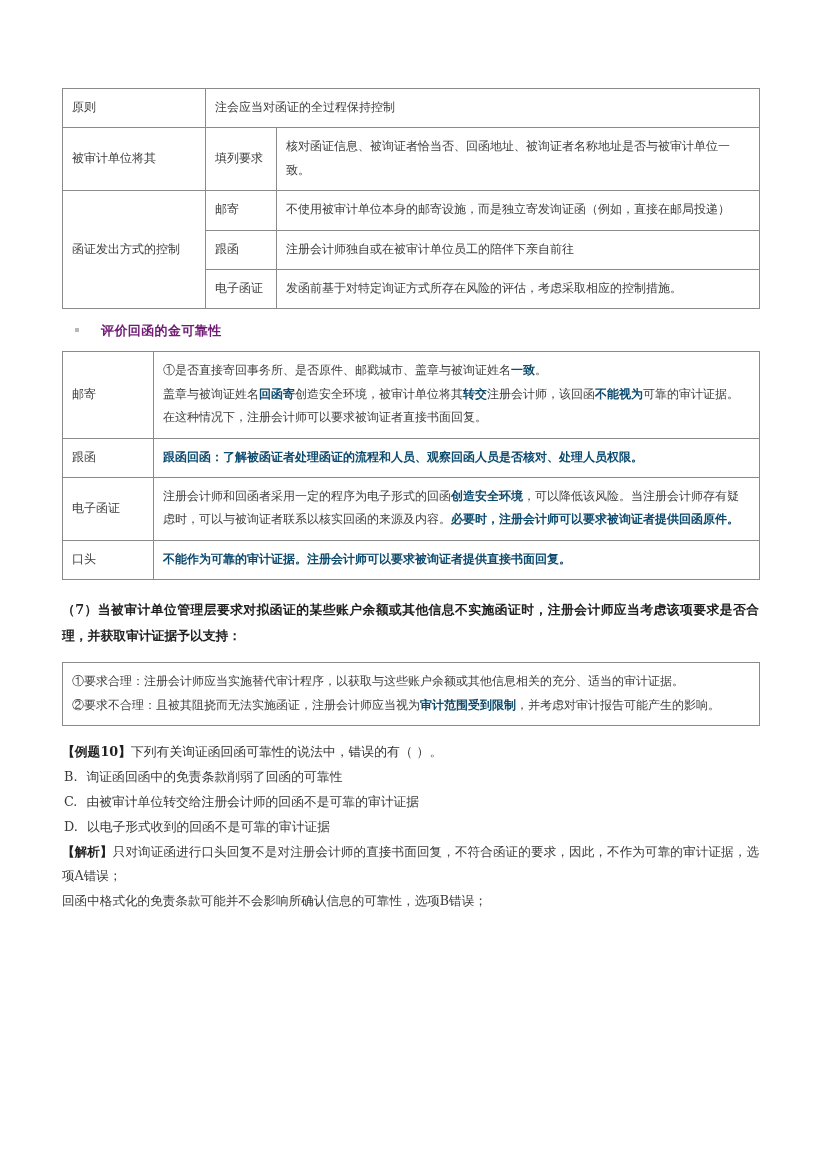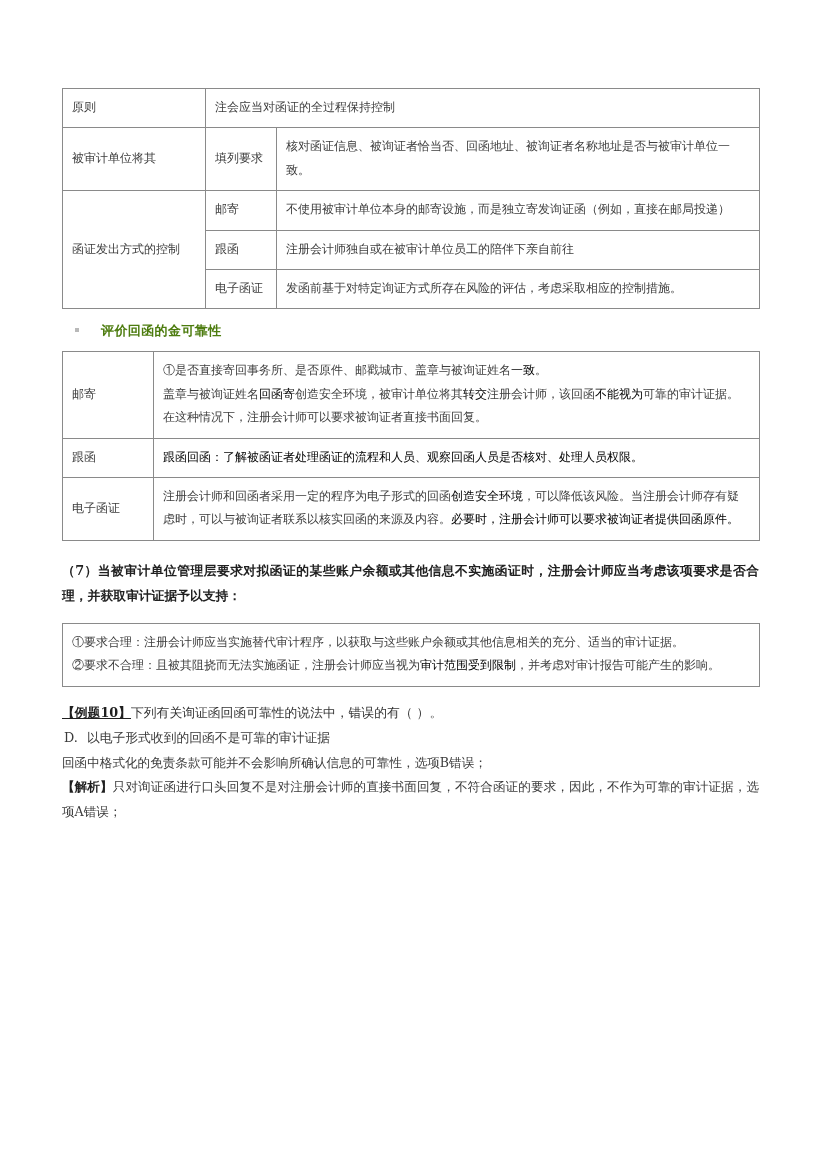--- a/index.html
+++ b/index.html
@@ -33,21 +33,21 @@
   table.doc td {
     border: 1px solid #8a8a8a;
     padding: 7px 9px 8px 9px;
     vertical-align: middle;
     font-size: 12px;
     line-height: 1.95;
     color: #3d3d3d;
     word-break: break-all;
   }
   table.doc td.mid { vertical-align: middle; }
-  .b { font-weight: normal; color: #000000; }
+  .b { font-weight: bold; color: #0c4a6e; }
 
   
   .t1 col.c1 { width: 143px; }
   .t1 col.c2 { width: 71px; }
   .t1 col.c3 { width: 483px; }
 
   
   .t2 col.c1 { width: 91px; }
   .t2 col.c2 { width: 606px; }
 
@@ -68,21 +68,21 @@
     height: 4px;
     background: #b9b9b9;
     margin-left: 13px;
     margin-right: 22px;
     position: relative;
     top: -3px;
     flex: none;
   }
   .bullet-text {
     font-weight: bold;
-    color: #4d7c0f;
+    color: #701a75;
     font-size: 13px;
     letter-spacing: 0.4px;
   }
 
   
   .para {
     font-size: 12.8px;
     line-height: 2.0;
     color: #333333;
     margin: 0;
@@ -96,21 +96,21 @@
   .gap-a { height: 17px; }
   .gap-b { height: 14px; }
 
   .q-block { margin-top: 14px; }
   .q-stem {
     font-size: 12.8px;
     line-height: 1.95;
     color: #333333;
     word-break: break-all;
   }
-  .q-stem .lead { font-weight: bold; color: #1f1f1f; text-decoration: underline; }
+  .q-stem .lead { font-weight: bold; color: #1f1f1f; }
   .opt {
     font-size: 12.8px;
     line-height: 1.95;
     color: #3a3a3a;
     padding-left: 2px;
   }
   .opt .letter { margin-right: 9px; }
 
   .ans-line, .exp-line {
     font-size: 12.6px;
@@ -182,20 +182,26 @@
           <td>
               <div><span class="b">跟函回函：了解被函证者处理函证的流程和人员、观察回函人员是否核对、处理人员权限。</span></div>
             </td>
         </tr>
         <tr>
           <td class="mid">电子函证</td>
           <td>
               <div><span>注册会计师和回函者采用一定的程序为电子形式的回函</span><span class="b">创造安全环境</span><span>，可以降低该风险。当注册会计师存有疑虑时，可以与被询证者联系以核实回函的来源及内容。</span><span class="b">必要时，注册会计师可以要求被询证者提供回函原件。</span></div>
             </td>
         </tr>
+        <tr>
+          <td class="mid">口头</td>
+          <td>
+              <div><span class="b">不能作为可靠的审计证据。注册会计师可以要求被询证者提供直接书面回复。</span></div>
+            </td>
+        </tr>
       </tbody>
     </table>
 
     <div class="gap-a"></div>
 
     <p class="para para-bold">（7）当被审计单位管理层要求对拟函证的某些账户余额或其他信息不实施函证时，注册会计师应当考虑该项要求是否合理，并获取审计证据予以支持：</p>
 
     <div class="gap-b"></div>
 
     <table class="doc t3">
@@ -210,24 +216,30 @@
             </td>
         </tr>
       </tbody>
     </table>
 
     <div class="q-block">
       <div class="q-stem">
         <span class="lead">【例题10】</span><span>下列有关询证函回函可靠性的说法中，错误的有（  ）。</span>
       </div>
       <div class="opt">
+        <span class="letter">B.</span><span>询证函回函中的免责条款削弱了回函的可靠性</span>
+      </div>
+      <div class="opt">
+        <span class="letter">C.</span><span>由被审计单位转交给注册会计师的回函不是可靠的审计证据</span>
+      </div>
+      <div class="opt">
         <span class="letter">D.</span><span>以电子形式收到的回函不是可靠的审计证据</span>
       </div>
 
 
-      <div class="exp-line">回函中格式化的免责条款可能并不会影响所确认信息的可靠性，选项B错误；</div>
       <div class="exp-line">
         <span class="tag">【解析】</span><span>只对询证函进行口头回复不是对注册会计师的直接书面回复，不符合函证的要求，因此，不作为可靠的审计证据，选项A错误；</span>
       </div>
+      <div class="exp-line">回函中格式化的免责条款可能并不会影响所确认信息的可靠性，选项B错误；</div>
     </div>
 
   </div>
 </div>
 
 </body></html>

